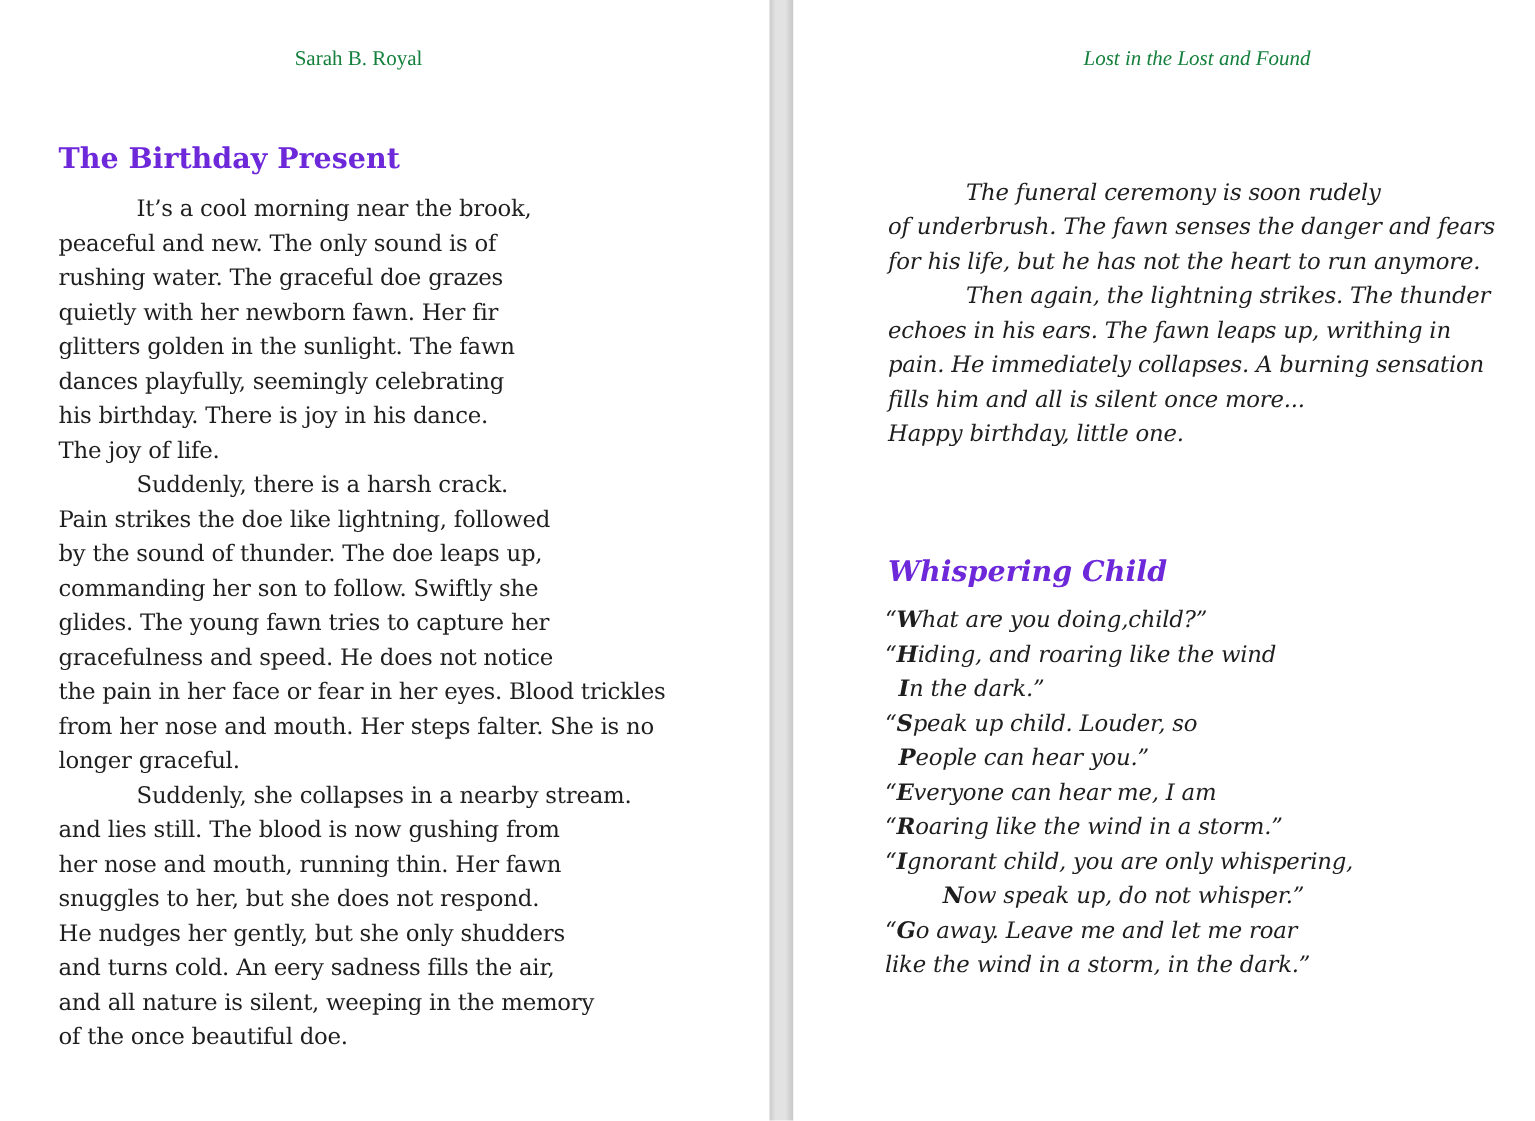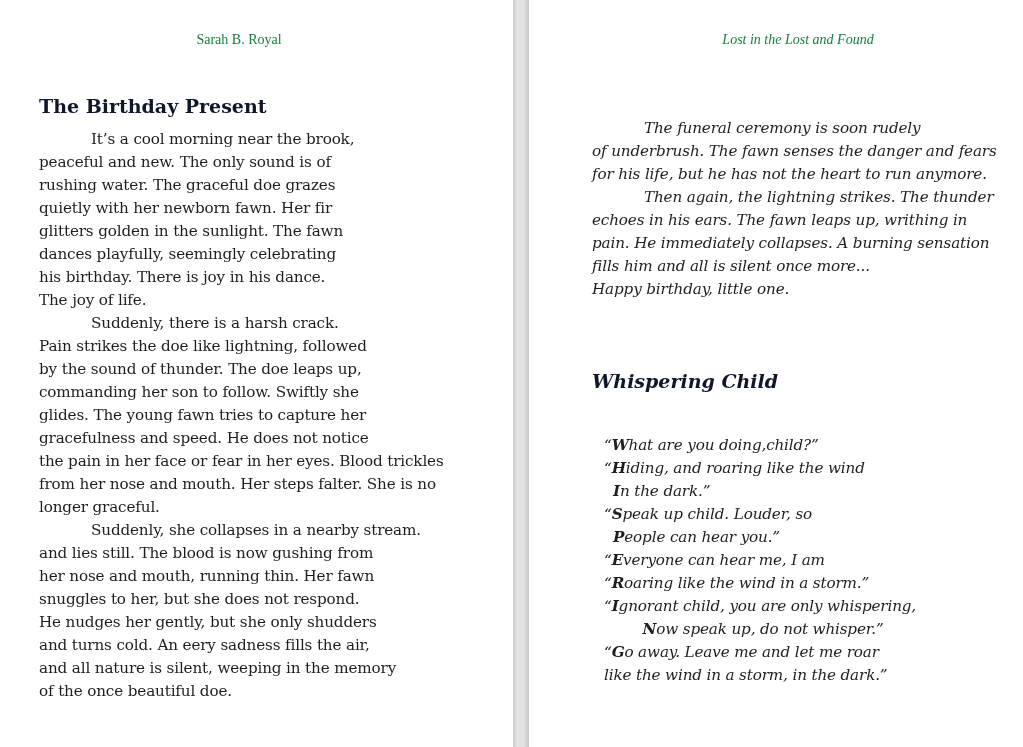--- a/index.html
+++ b/index.html
@@ -17,37 +17,37 @@
     background:linear-gradient(to right,#cbcbcb 0,#d6d6d6 2px,#e2e2e2 4px,#e2e2e2 11px,#d4d4d4 13px,#c9c9c9 16px);
   }
   .running-head {
     position:absolute; top:31px; left:0; right:0; text-align:center;
     font-size:14px; line-height:18px; color:#15803d;
     font-family:"Liberation Serif", "DejaVu Serif", serif;
   }
   .page-left .running-head { left:0; right:35px; }
   .page-right .running-head { left:0; right:-44px; }
   .story-title {
-    position:absolute; font-weight:bold; font-size:19px; line-height:24px; color:#0f172a;
+    position:absolute; font-weight:bold; font-size:19px; line-height:24px; color:#6d28d9;
     white-space:nowrap;
   }
   .text-block { position:absolute; }
   .line {
     display:block; white-space:nowrap;
     font-size:15.2px; line-height:23px; height:23px; letter-spacing:-0.15px;
   }
   .line.indent { padding-left:52px; }
   .line.poem-indent { padding-left:9px; }
   .line.poem-indent-sm { padding-left:6px;text-align:center; }
   .cap { font-weight:bold; }
   #left-title { left:39px; top:94px; }
   #left-text { left:39px; top:128px; }
   #right-text { left:63px; top:117px; }
   #right-title { left:63px; top:369px; }
-  #poem-text { left:75px; top:402px;margin-top:32px; }
+  #poem-text { left:61px; top:402px; }
 </style>
 </head>
 <body>
 
 <div class="page page-left">
   <div class="running-head">Sarah B. Royal</div>
   <div class="story-title" id="left-title">The Birthday Present</div>
   <div class="text-block" id="left-text">
       <span class="line indent">It’s a cool morning near the brook,</span>
       <span class="line">peaceful and new. The only sound is of</span>

